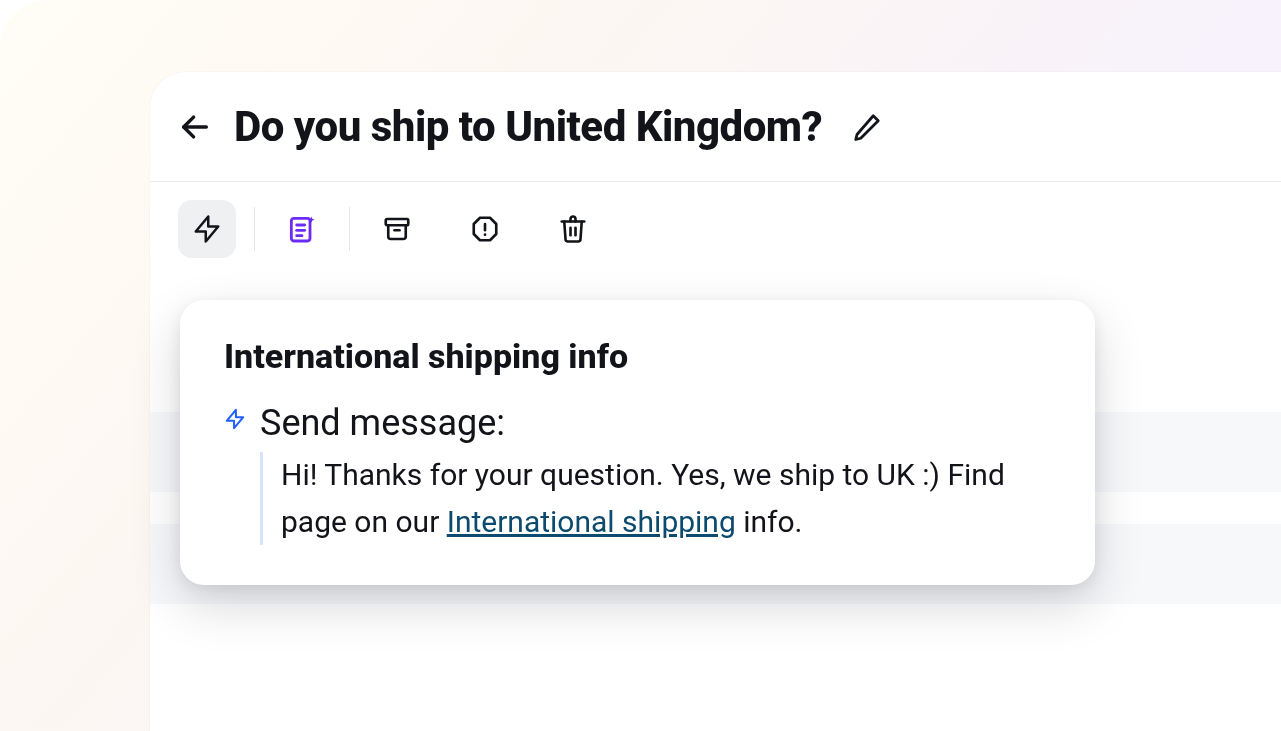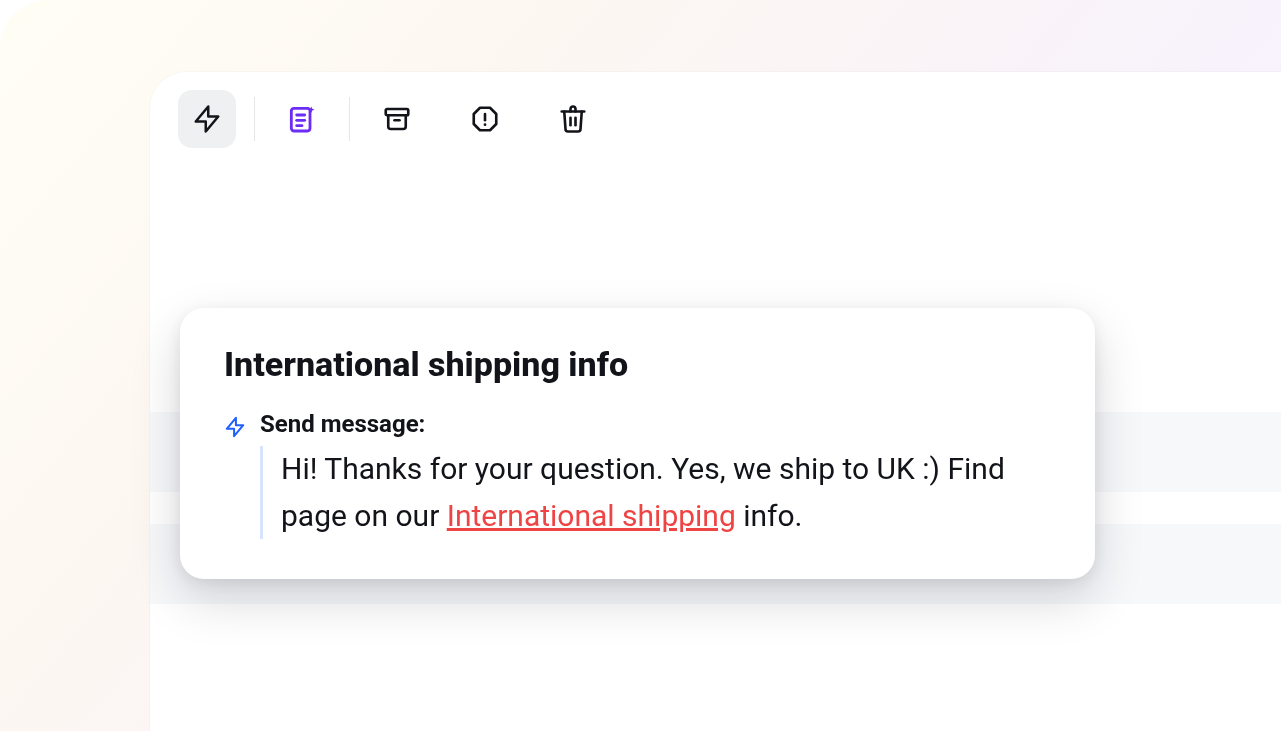--- a/index.html
+++ b/index.html
@@ -67,21 +67,21 @@
       cursor:pointer;
     }
     .tool-btn.active { background:#eef0f2; }
     .tool-sep {
       width:1px; height:44px; background:#e4e6ea; margin: 0 18px;
     }
     .tool-gap { width: 30px; }
     
     .popover {
       position:absolute;
-      top: 236px;
+      top: 228px;
       left: 30px;
       width: 915px;
       background:#ffffff;
       border-radius: 24px;
       box-shadow: 0 20px 50px rgba(10,10,30,0.16), 0 4px 14px rgba(10,10,30,0.08);
       padding: 36px 44px 40px 44px;
     }
     .popover-title {
       font-size: 34px;
       font-weight: 800;
@@ -94,40 +94,40 @@
       gap: 14px;
       margin-bottom: 18px;
     }
     .action-row:last-child { margin-bottom: 0; }
     .bolt-mini {
       width:22px;height:22px;flex:0 0 22px;
       margin-top: 6px;
     }
     .action-content { flex:1; }
     .action-label {
-      font-size: 24px;
-      font-weight: 700;
+      font-size: 36px;
+      font-weight: 400;
       color:#12141a;
     }
     .action-value {
       font-size: 28px;
       font-weight: 400;
       color:#12141a;
       margin-left: 12px;
     }
     .msg-block {
       margin-top: 8px;
       border-left: 3px solid #d7e4fb;
       padding-left: 18px;
       font-size: 30px;
       line-height: 1.55;
       color:#12141a;
     }
     .msg-block a {
-      color:#ef4444;
+      color:#0c4a6e;
     }
     .status-bar {
       margin-top: 6px;
       border-left: 3px solid #d7e4fb;
       height: 18px;
       margin-left:0;
     }
     
     .bg-stripe {
       position:absolute;
@@ -138,20 +138,34 @@
   </style>
 </head>
 <body>
 
 <div class="outer-gradient">
   <div class="app-frame">
 
     <div class="bg-stripe" style="top:340px"></div>
     <div class="bg-stripe" style="top:452px"></div>
 
+    <div class="header">
+      <div class="back-btn">
+        <svg width="34" height="34" viewBox="0 0 24 24" fill="none" stroke="#12141a" stroke-width="2.4" stroke-linecap="round" stroke-linejoin="round">
+          <line x1="20" y1="12" x2="4" y2="12"></line>
+          <polyline points="11 5 4 12 11 19"></polyline>
+        </svg>
+      </div>
+      <h1 class="title">Do you ship to United Kingdom?</h1>
+      <div class="edit-btn">
+        <svg width="30" height="30" viewBox="0 0 24 24" fill="none" stroke="#12141a" stroke-width="2.2" stroke-linecap="round" stroke-linejoin="round">
+          <path d="M17 3l4 4L7 21l-4 1 1-4L17 3z"></path>
+        </svg>
+      </div>
+    </div>
 
     <div class="toolbar">
       <div class="tool-btn active">
         <svg width="30" height="30" viewBox="0 0 24 24" fill="none" stroke="#12141a" stroke-width="2" stroke-linecap="round" stroke-linejoin="round">
           <polygon points="13 2 3 14 11 14 11 22 21 10 13 10 13 2"></polygon>
         </svg>
       </div>
       <div class="tool-sep"></div>
       <div class="tool-btn">
         <svg width="32" height="32" viewBox="0 0 24 24" fill="none" stroke="#6b2cf5" stroke-width="2.1" stroke-linecap="round" stroke-linejoin="round">

